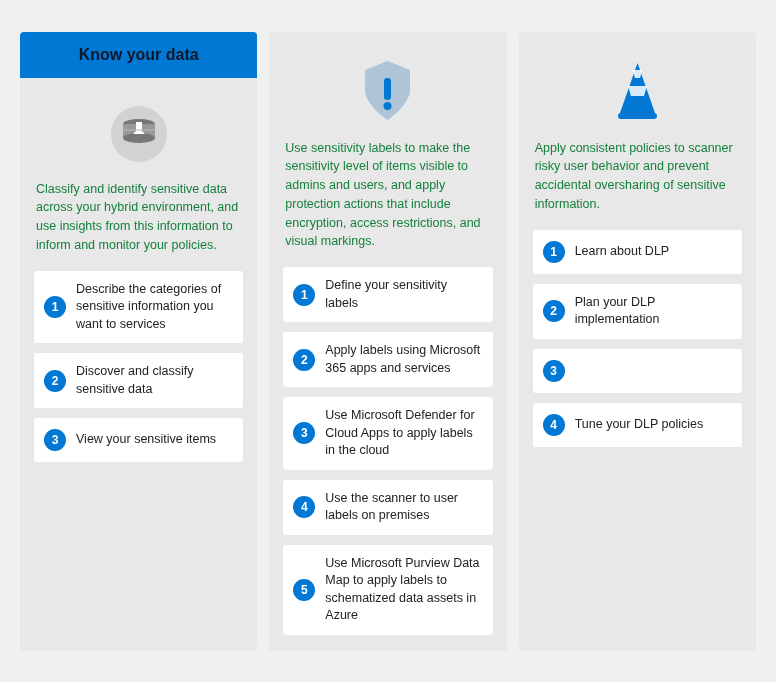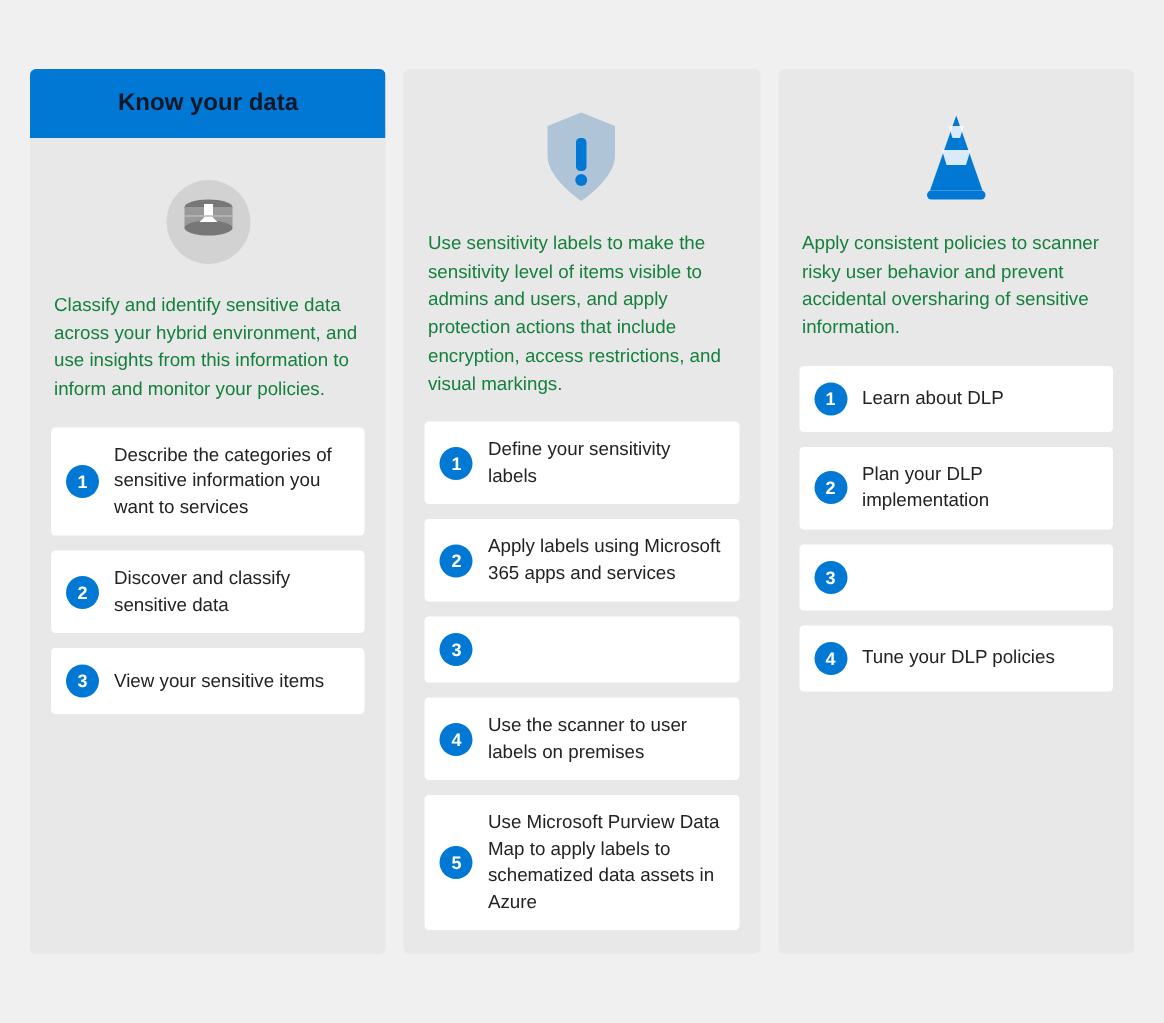--- a/index.html
+++ b/index.html
@@ -139,20 +139,21 @@
       <div class="step-item">
         <div class="step-badge">1</div>
         <span class="step-label">Define your sensitivity labels</span>
       </div>
       <div class="step-item">
         <div class="step-badge">2</div>
         <span class="step-label">Apply labels using Microsoft 365 apps and services</span>
       </div>
       <div class="step-item">
         <div class="step-badge">3</div>
+        <span class="step-label">Use Microsoft Defender for Cloud Apps to apply labels in the cloud</span>
       </div>
       <div class="step-item">
         <div class="step-badge">4</div>
         <span class="step-label">Use the scanner to user labels on premises</span>
       </div>
       <div class="step-item">
         <div class="step-badge">5</div>
         <span class="step-label">Use Microsoft Purview Data Map to apply labels to schematized data assets in Azure</span>
       </div>
     </div>

